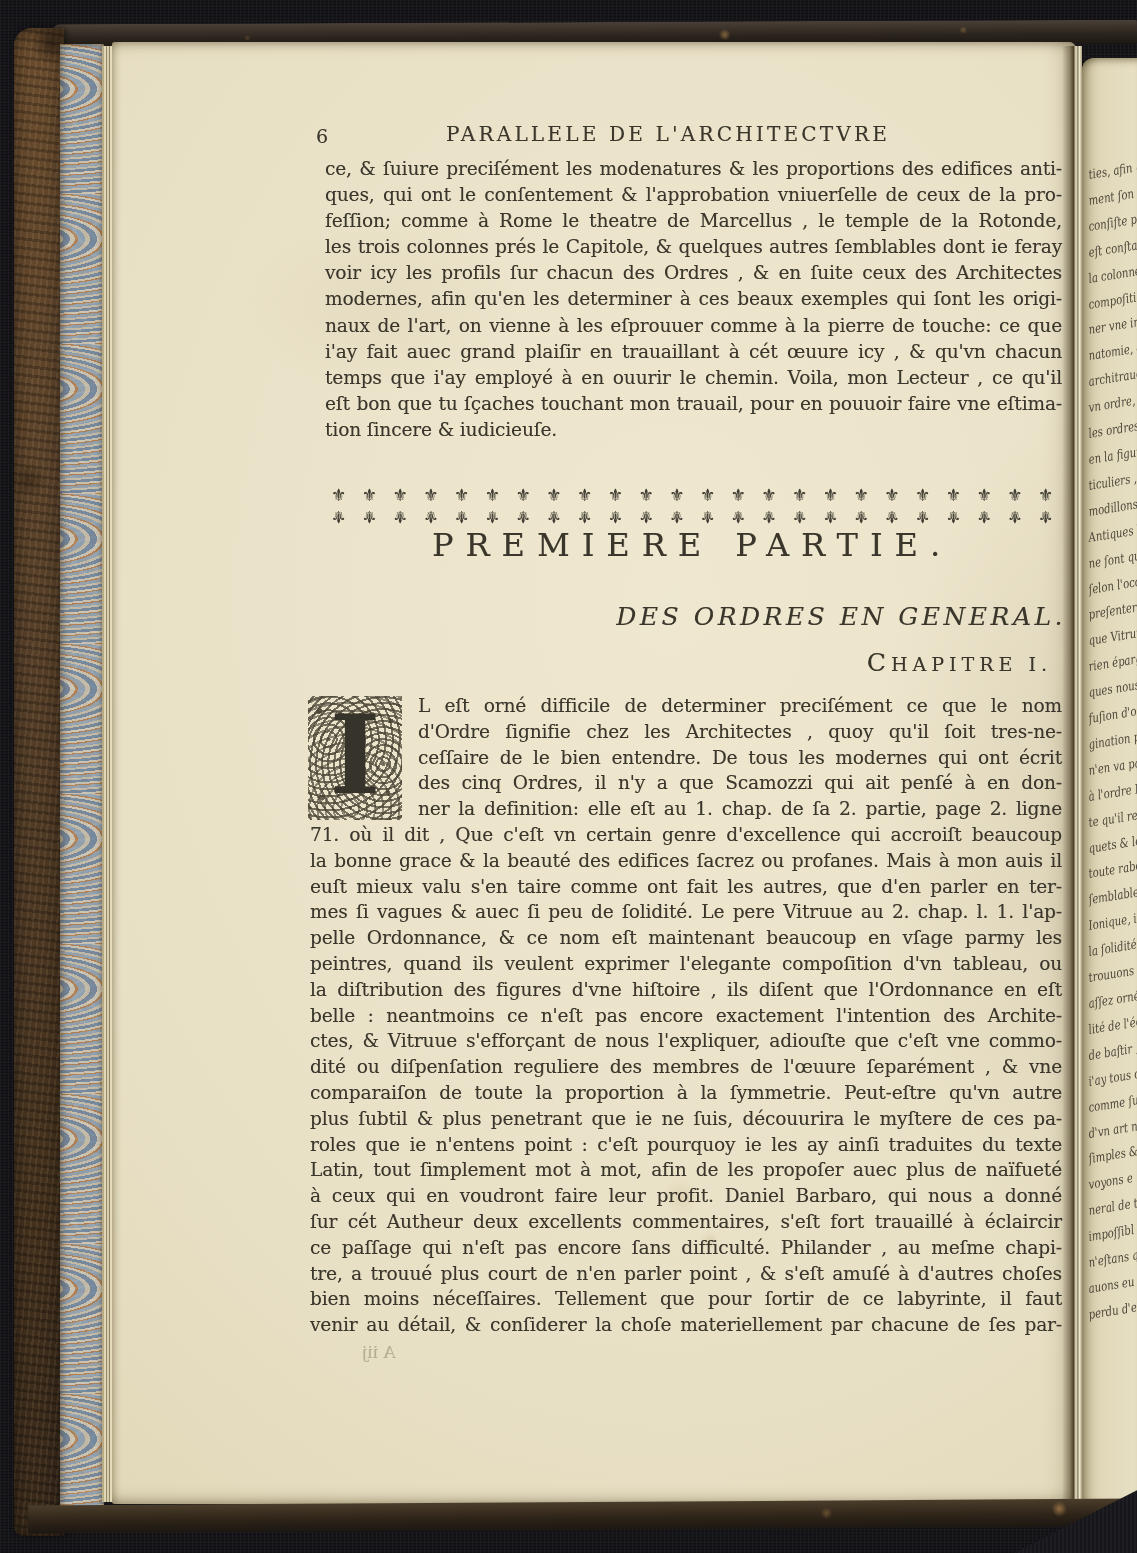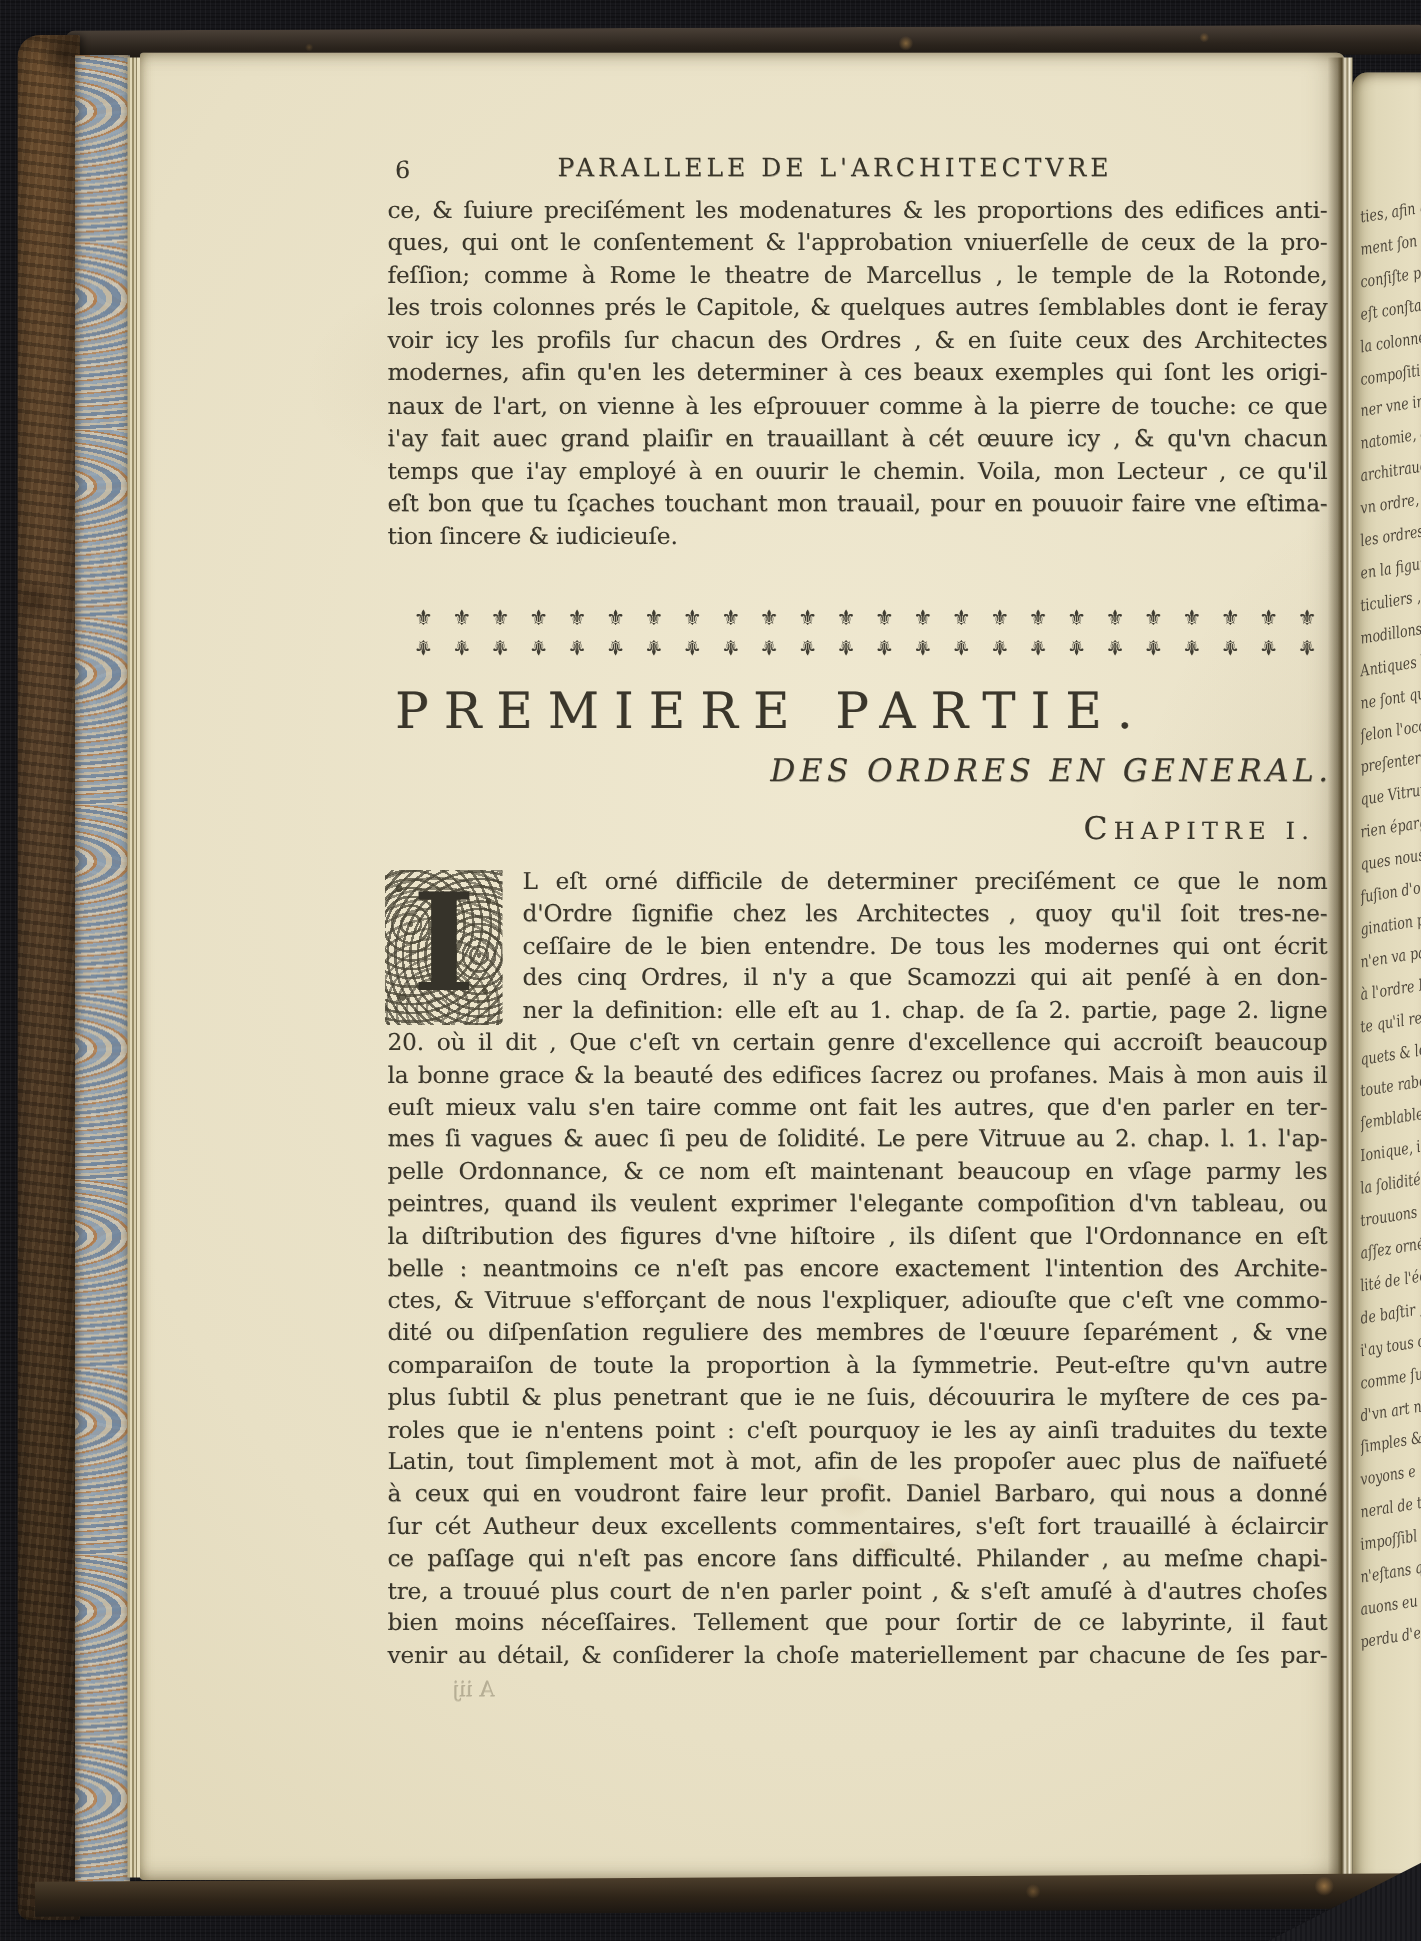--- a/index.html
+++ b/index.html
@@ -84,40 +84,40 @@
   .content{position:absolute;inset:0;color:#3a362b;text-shadow:.3px .3px .4px rgba(40,36,26,.35);}
 
   .header-row{position:absolute;left:198px;top:80px;width:752px;height:30px;}
   .pagenum{position:absolute;left:6px;top:3px;font-size:19px;}
   .running{
     text-align:center;transform:translateX(-18px);
     font-size:20px;letter-spacing:3.2px;white-space:nowrap;
   }
 
   .intro{position:absolute;left:198px;top:114px;width:752px;}
-  .intro .line{line-height:26.1px;}
+  .intro .line{line-height:26.1px;margin-left:15px;}
   .intro .line:last-child{text-align-last:left;}
 
   .line{
     font-size:18.5px;letter-spacing:-.1px;
     text-align:justify;text-align-last:justify;
     white-space:normal;
   }
 
   .orn{
     position:absolute;left:219px;top:442px;width:724px;height:22px;
     font-family:"DejaVu Sans",sans-serif;
     font-size:17px;letter-spacing:15.5px;color:#3e3b31;
     white-space:nowrap;overflow:hidden;line-height:22px;
   }
   .orn2{top:464px;transform:scaleY(-1);}
 
   .title{
-    position:absolute;left:198px;top:504px;width:752px;
-    font-size:40px;letter-spacing:12px;white-space:nowrap;
+    position:absolute;left:198px;top:484px;width:752px;
+    text-align:center;font-size:32px;letter-spacing:12px;white-space:nowrap;
     transform:translateX(6px);
   }
   .subtitle{
     position:absolute;left:198px;top:560px;width:752px;
     text-align:right;font-style:italic;font-size:25px;letter-spacing:3.5px;white-space:nowrap;
     transform:translateX(4px);
   }
   .chapter{
     position:absolute;left:198px;top:606px;width:752px;
     text-align:right;white-space:nowrap;transform:translateX(-10px);
@@ -210,21 +210,21 @@
       <div class="chapter"><span class="chap-init">C</span><span class="chap-rest">HAPITRE I.</span></div>
 
       <div class="chap-para">
         <div class="dropcap">I</div>
         <div class="chap-lines">
             <div class="line indent">L eſt orné difficile de determiner preciſément ce que le nom</div>
             <div class="line indent">d'Ordre ſignifie chez les Architectes , quoy qu'il ſoit tres-ne-</div>
             <div class="line indent">ceſſaire de le bien entendre. De tous les modernes qui ont écrit</div>
             <div class="line indent">des cinq Ordres, il n'y a que Scamozzi qui ait penſé à en don-</div>
             <div class="line indent">ner la definition: elle eſt au 1. chap. de ſa 2. partie, page 2. ligne</div>
-            <div class="line">20. où il dit , Que c'eſt vn certain genre d'excellence qui accroiſt beaucoup</div>
+            <div class="line">71. où il dit , Que c'eſt vn certain genre d'excellence qui accroiſt beaucoup</div>
             <div class="line">la bonne grace &amp; la beauté des edifices ſacrez ou profanes. Mais à mon auis il</div>
             <div class="line">euſt mieux valu s'en taire comme ont fait les autres, que d'en parler en ter-</div>
             <div class="line">mes ſi vagues &amp; auec ſi peu de ſolidité. Le pere Vitruue au 2. chap. l. 1. l'ap-</div>
             <div class="line">pelle Ordonnance, &amp; ce nom eſt maintenant beaucoup en vſage parmy les</div>
             <div class="line">peintres, quand ils veulent exprimer l'elegante compoſition d'vn tableau, ou</div>
             <div class="line">la diſtribution des figures d'vne hiſtoire , ils diſent que l'Ordonnance en eſt</div>
             <div class="line">belle : neantmoins ce n'eſt pas encore exactement l'intention des Archite-</div>
             <div class="line">ctes, &amp; Vitruue s'efforçant de nous l'expliquer, adiouſte que c'eſt vne commo-</div>
             <div class="line">dité ou diſpenſation reguliere des membres de l'œuure ſeparément , &amp; vne</div>
             <div class="line">comparaiſon de toute la proportion à la ſymmetrie. Peut-eſtre qu'vn autre</div>

